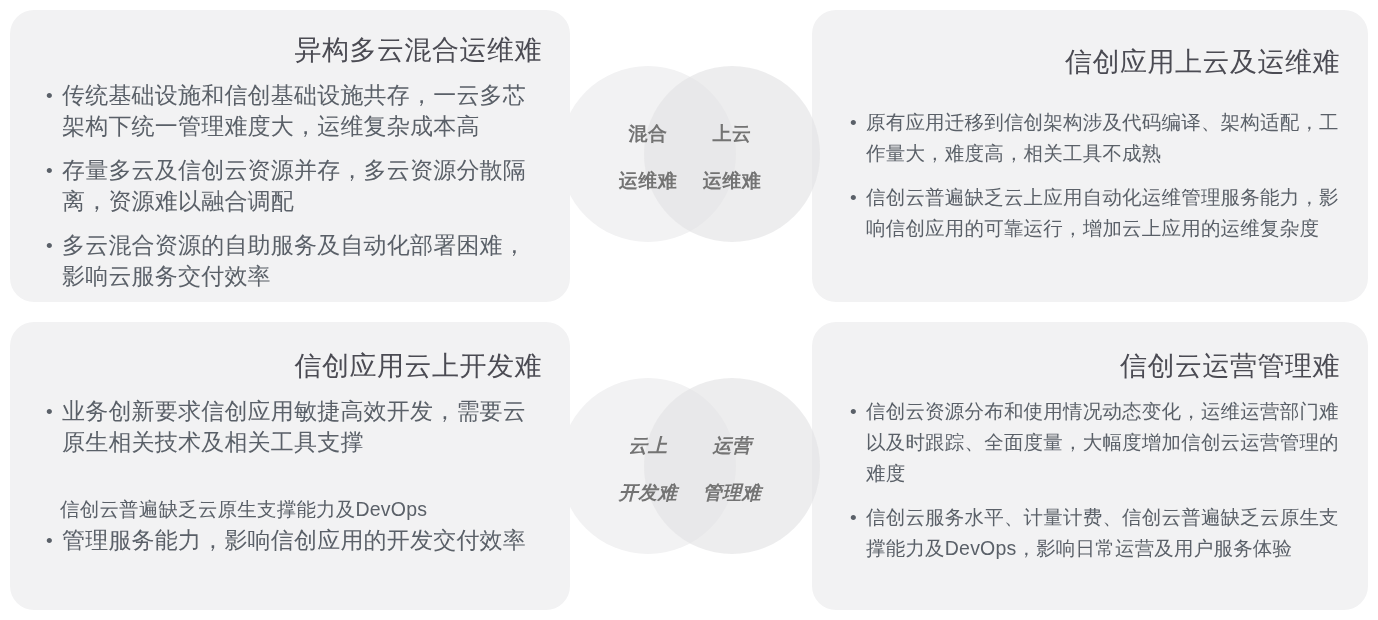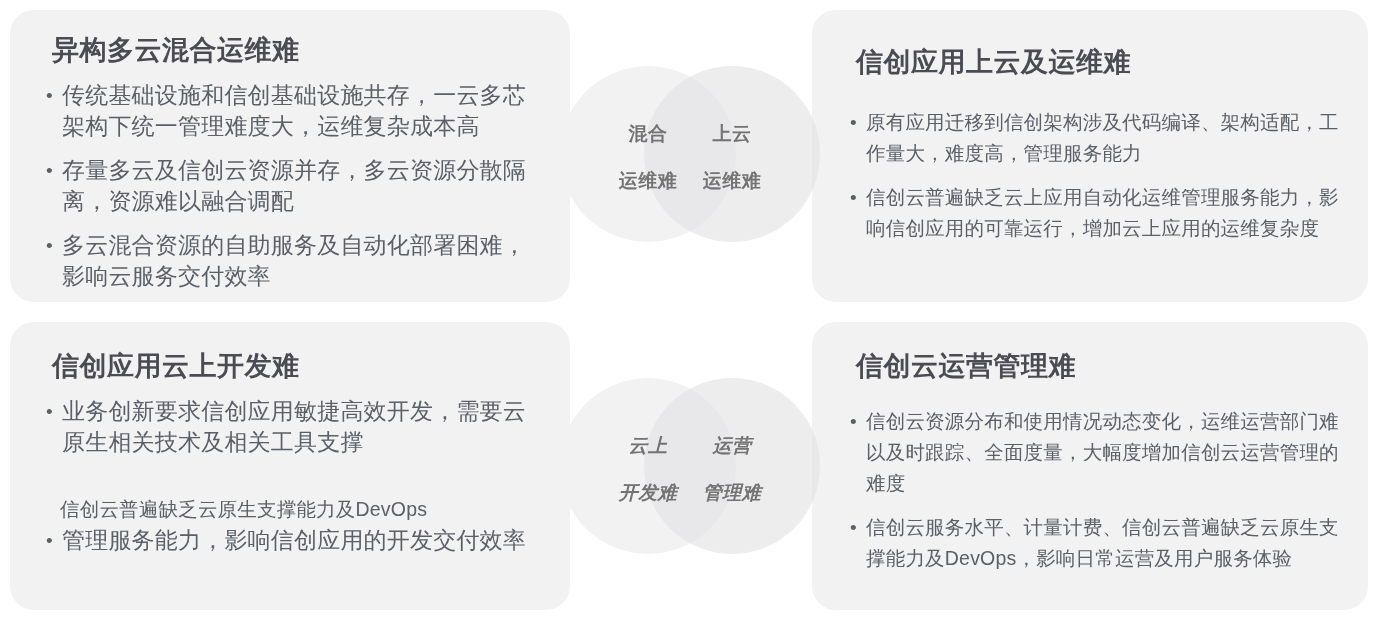--- a/index.html
+++ b/index.html
@@ -27,28 +27,29 @@
     border-radius: 24px;
     box-sizing: border-box;
   }
   .card-tl { left: 10px;  top: 10px;  width: 560px; height: 292px; padding: 24px 28px 0 34px; }
   .card-tr { left: 812px; top: 10px;  width: 556px; height: 292px; padding: 36px 28px 0 36px; }
   .card-bl { left: 10px;  top: 322px; width: 560px; height: 288px; padding: 28px 28px 0 34px; }
   .card-br { left: 812px; top: 322px; width: 556px; height: 288px; padding: 28px 28px 0 36px; }
 
   .card-title {
     font-size: 27px;
-    font-weight: bold;
+    font-weight: normal;
     color: #4b4b53;
     letter-spacing: 0.5px;
     line-height: 1.2;
     margin: 0 0 14px 8px;
+    text-align: right;
   }
   .card-tr .card-title { font-size: 27px; margin-bottom: 29px; }
-  .card-br .card-title { font-size: 27px; margin-bottom: 24px; }
+  .card-br .card-title { font-size: 27px; margin-bottom: 14px; }
 
   .bullets { margin: 0; padding: 0; list-style: none; }
 
   .bullet {
     position: relative;
     display: flex;
     align-items: flex-start;
     margin-bottom: 13px;
   }
   .bullet-dot {
@@ -136,21 +137,21 @@
         <span class="bullet-text">多云混合资源的自助服务及自动化部署困难，影响云服务交付效率</span>
       </li>
     </ul>
   </div>
 
   <div class="card card-tr">
     <div class="card-title">信创应用上云及运维难</div>
     <ul class="bullets">
       <li class="bullet">
         <span class="bullet-dot">•</span>
-        <span class="bullet-text">原有应用迁移到信创架构涉及代码编译、架构适配，工作量大，难度高，管理服务能力</span>
+        <span class="bullet-text">原有应用迁移到信创架构涉及代码编译、架构适配，工作量大，难度高，相关工具不成熟</span>
       </li>
       <li class="bullet">
         <span class="bullet-dot">•</span>
         <span class="bullet-text">信创云普遍缺乏云上应用自动化运维管理服务能力，影响信创应用的可靠运行，增加云上应用的运维复杂度</span>
       </li>
     </ul>
   </div>
 
   <div class="card card-bl">
     <div class="card-title">信创应用云上开发难</div>

